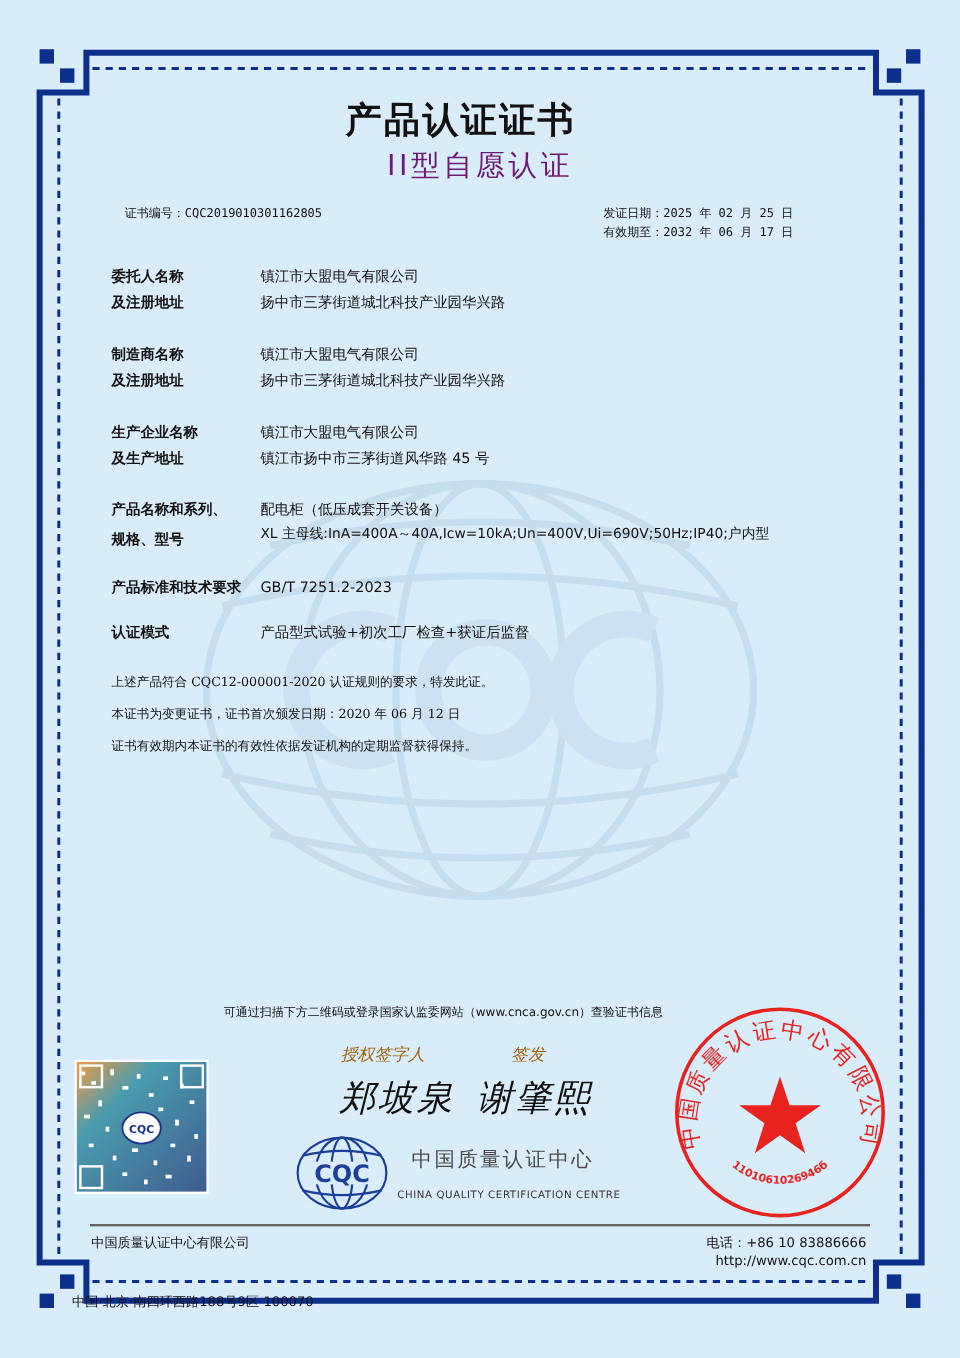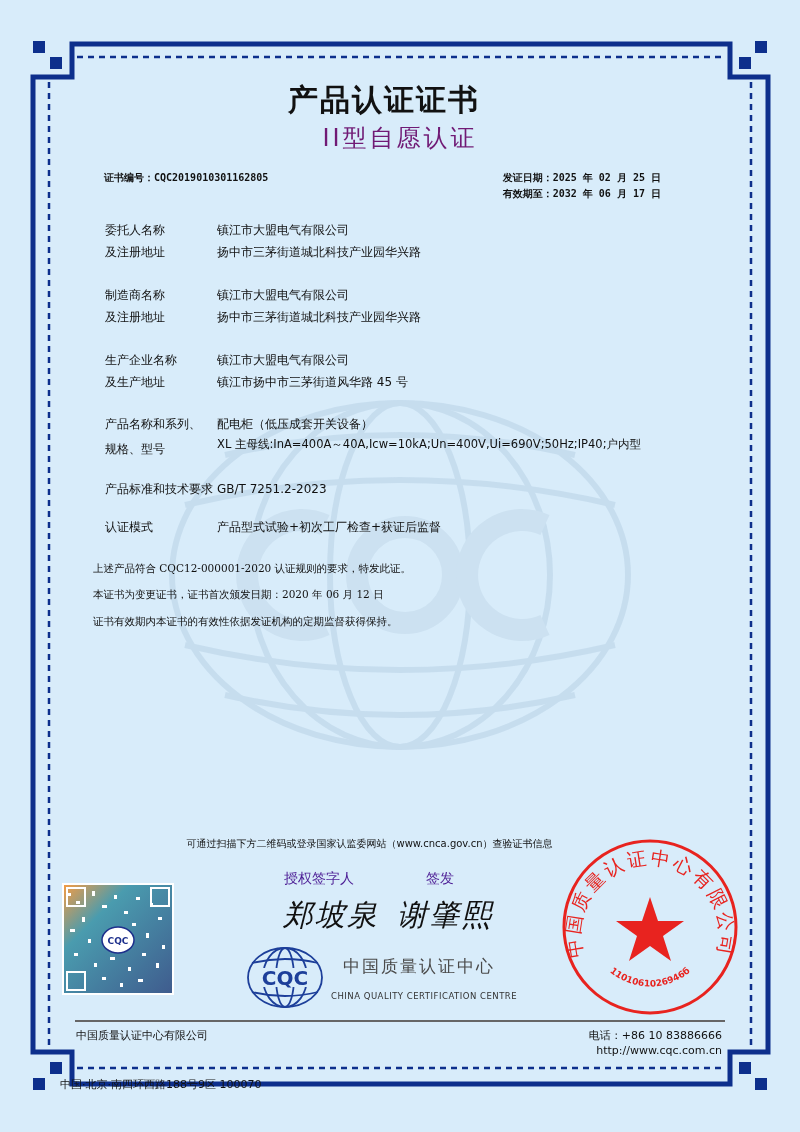--- a/index.html
+++ b/index.html
@@ -21,32 +21,32 @@
     .title {
       position: absolute; left: 0; width: 768px; text-align: center;
       top: 80px; font-size: 30px; font-weight: bold; letter-spacing: 2px; color: #111;
     }
     .subtitle {
       position: absolute; left: 0; width: 800px; text-align: center;
       top: 122px; font-size: 24px; color: #701a75; letter-spacing: 3px;
       font-family: "DejaVu Sans", sans-serif;
     }
 
-    .meta { position: absolute; font-size: 10px; font-weight: bold; font-family: "DejaVu Sans Mono", "Liberation Mono", monospace; color: #111; }
+    .meta { position: absolute; font-size: 10px; font-weight: normal; font-family: "DejaVu Sans Mono", "Liberation Mono", monospace; color: #111; }
     .meta-right { text-align: right; }
 
     .row { position: absolute; left: 93px; font-size: 12px; line-height: 22px; white-space: nowrap; }
-    .row .lbl { position: absolute; left: 12px; font-weight: normal; }
+    .row .lbl { position: absolute; left: 0; font-weight: bold; }
     .row .val { position: absolute; left: 124px; }
 
     .stmt { position: absolute; left: 93px; font-size: 10.5px; font-family: "DejaVu Serif", "Liberation Serif", serif; color: #111; white-space: nowrap; }
 
     .verify { position: absolute; left: 0; width: 739px; text-align: center; top: 837px; font-size: 10px; color: #111; }
 
-    .sig-label { position: absolute; top: 870px; font-size: 14px; color: #4c1d95; }
+    .sig-label { position: absolute; top: 870px; font-size: 14px; color: #a16207; font-style: italic; }
     .signature { position: absolute; top: 895px; font-size: 30px; font-family: "DejaVu Serif", serif; font-style: italic; color: #111; letter-spacing: 2px; }
 
     #qr { position: absolute; left: 62px; top: 883px; width: 112px; height: 112px; }
 
     #logo { position: absolute; left: 246px; top: 946px; width: 78px; height: 63px; }
     .logo-cn { position: absolute; left: 343px; top: 955px; font-size: 17px; color: #4a4a4a; letter-spacing: 2px; }
     .logo-en { position: absolute; left: 331px; top: 991px; font-size: 8.5px; color: #333; letter-spacing: 0.5px; }
 
     #stamp { position: absolute; left: 558px; top: 835px; width: 184px; height: 184px; }
 

